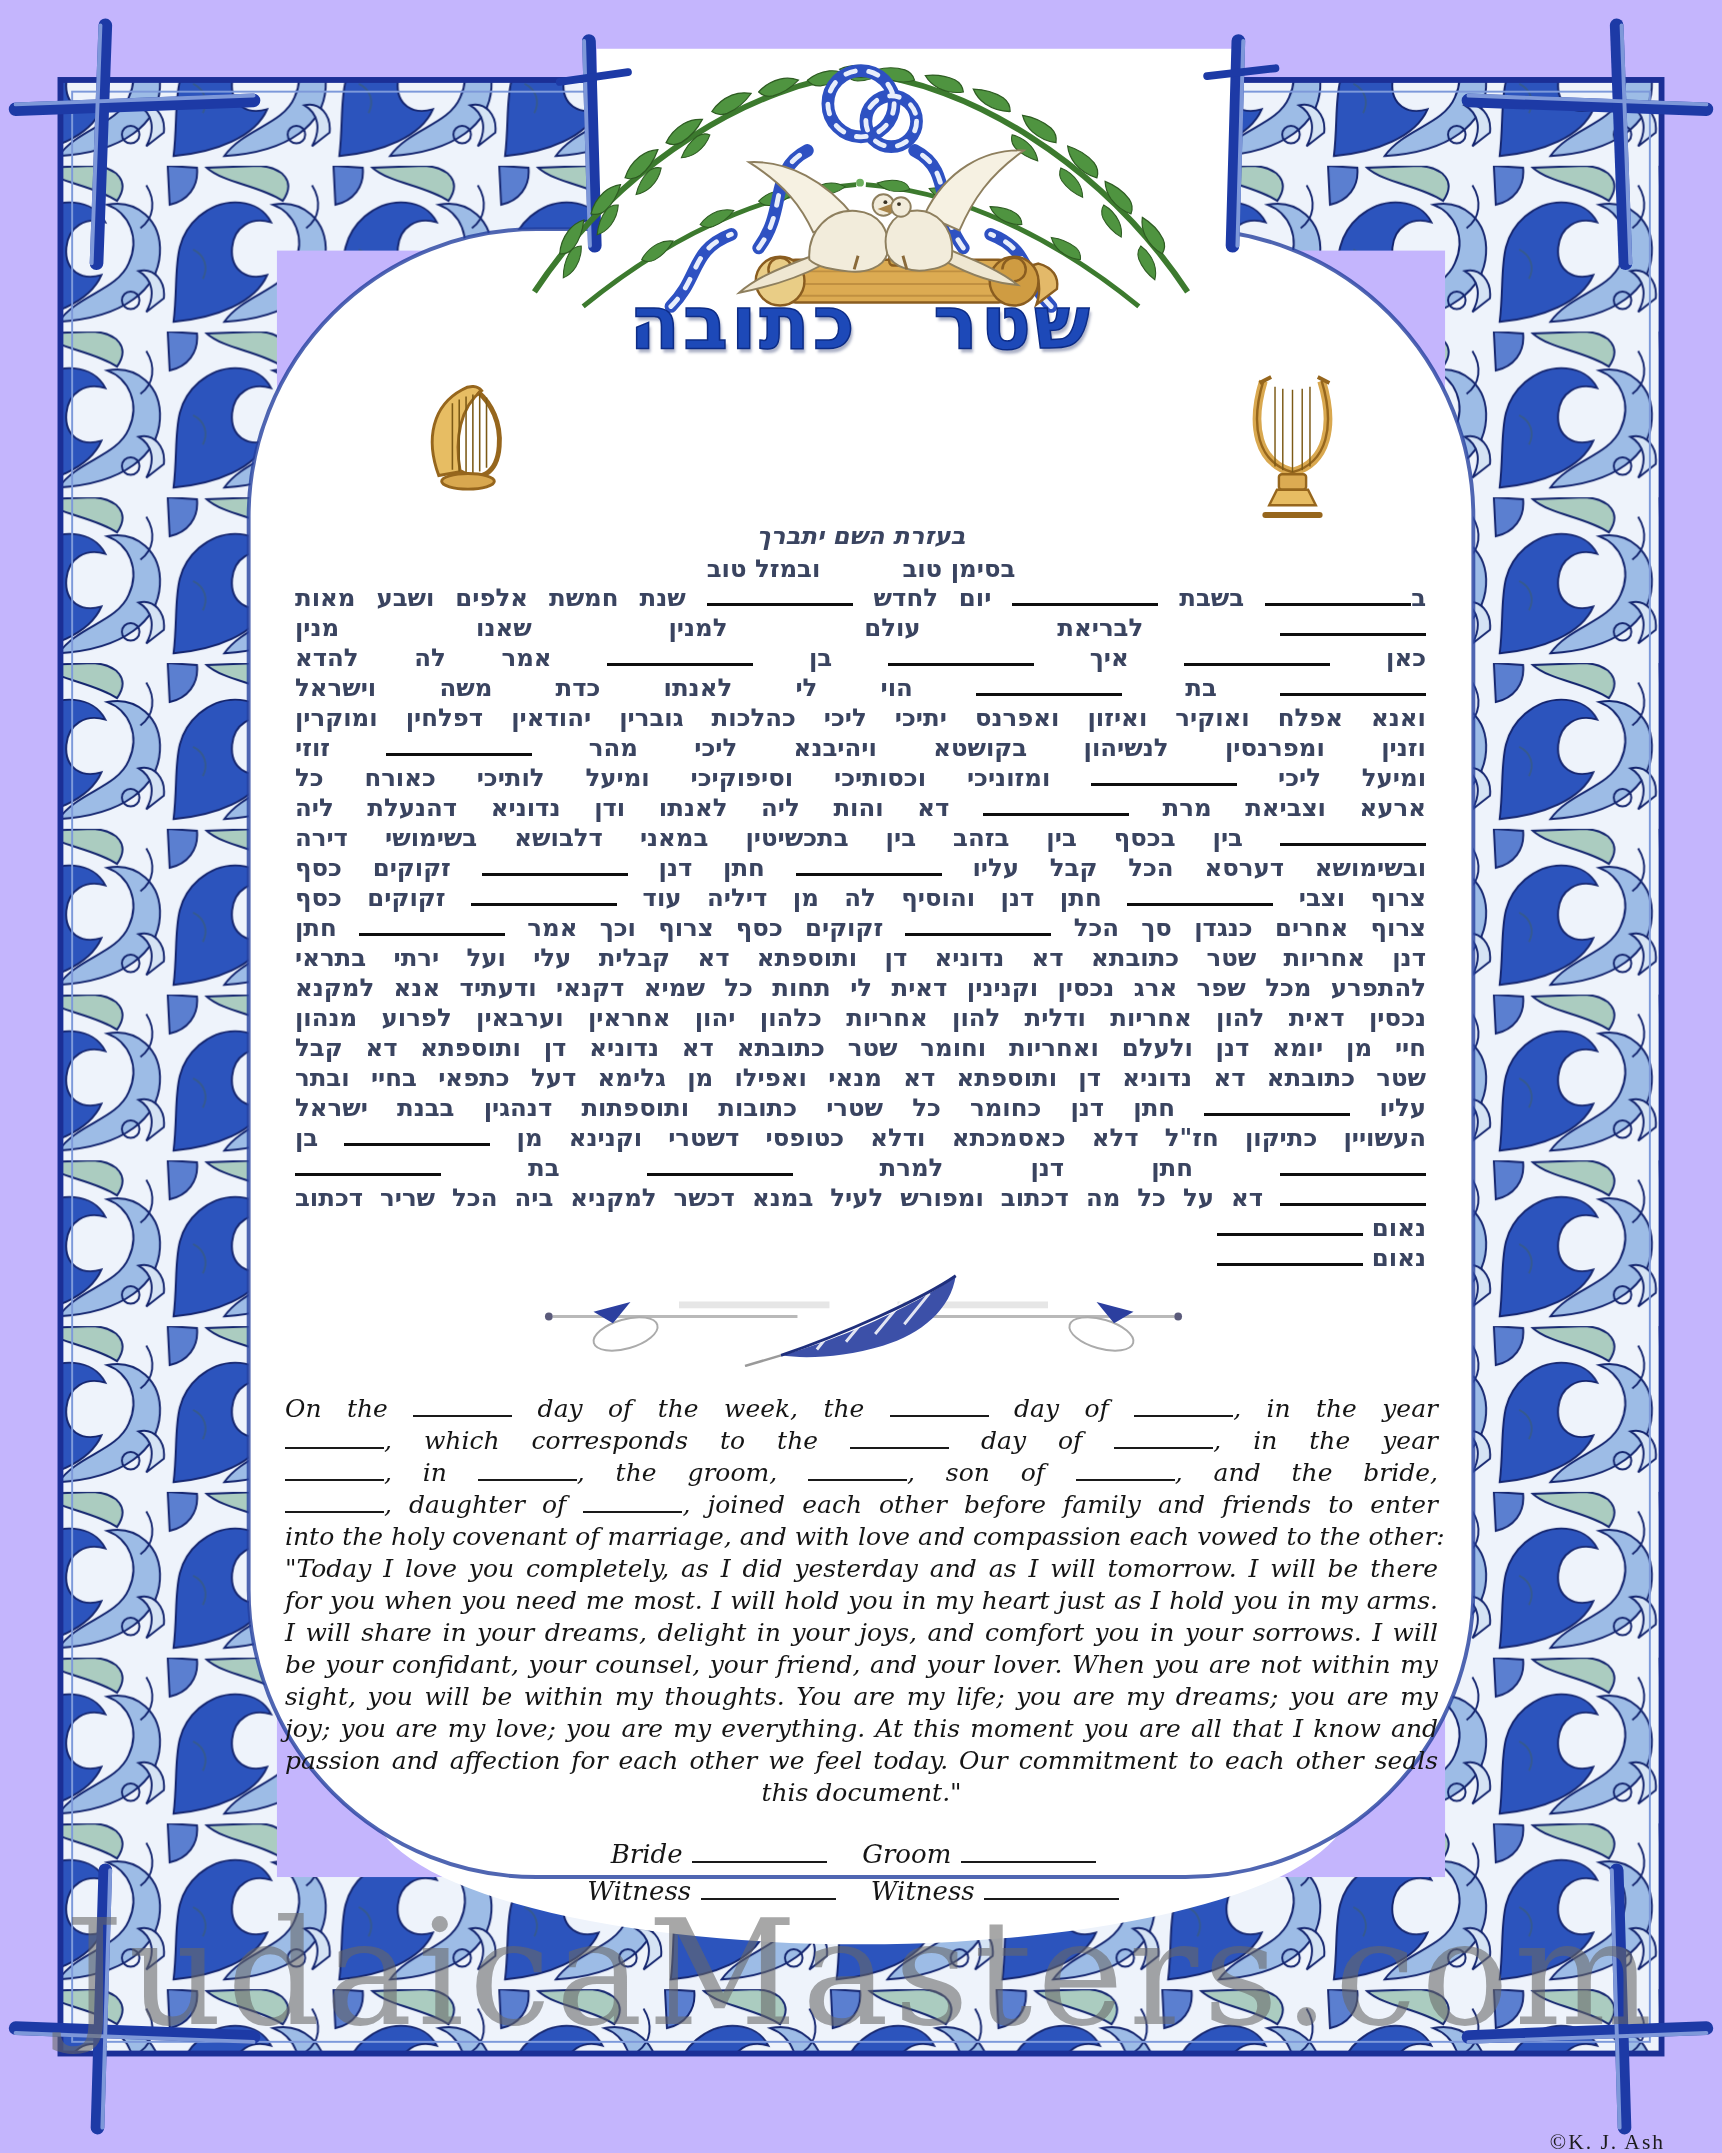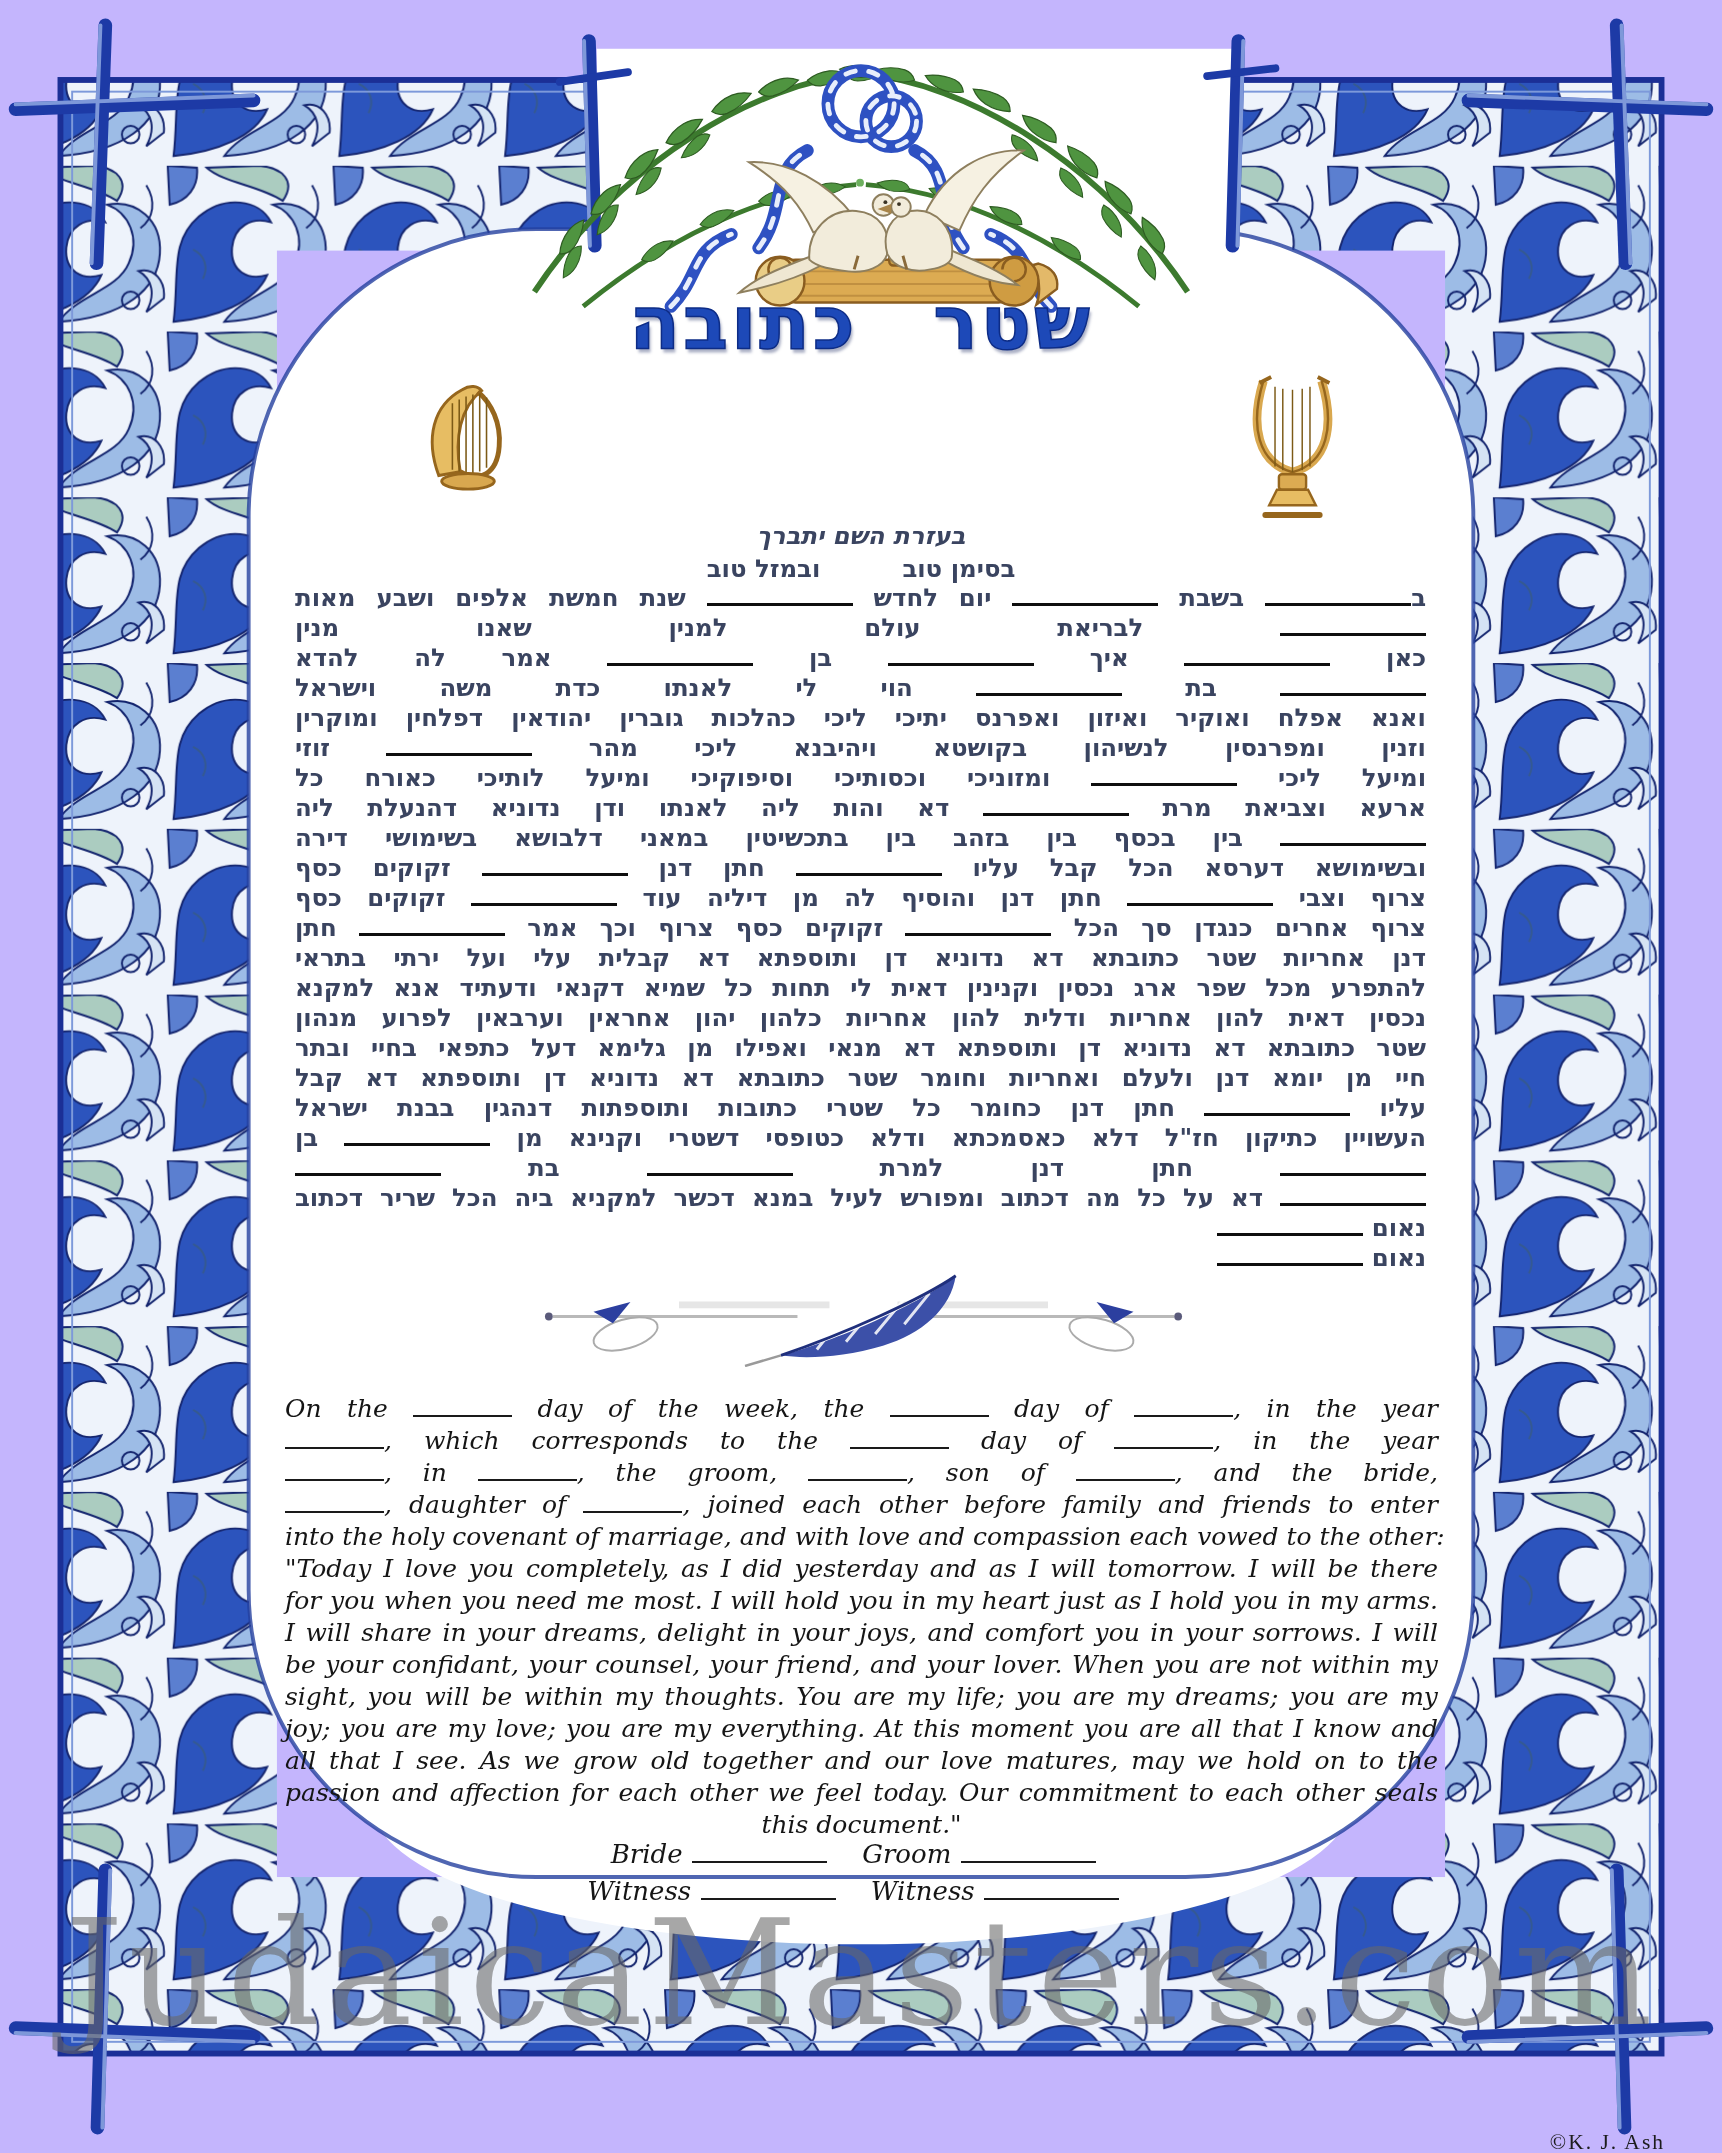--- a/index.html
+++ b/index.html
@@ -261,22 +261,22 @@
       <div class="heb-line"><span>וזנין ומפרנסין לנשיהון בקושטא ויהיבנא ליכי מהר </span><span class="blank hb"></span><span> זוזי</span></div>
       <div class="heb-line"><span>ומיעל ליכי </span><span class="blank hb"></span><span> ומזוניכי וכסותיכי וסיפוקיכי ומיעל לותיכי כאורח כל</span></div>
       <div class="heb-line"><span>ארעא וצביאת מרת </span><span class="blank hb"></span><span> דא והות ליה לאנתו ודן נדוניא דהנעלת ליה</span></div>
       <div class="heb-line"><span class="blank hb"></span><span> בין בכסף בין בזהב בין בתכשיטין במאני דלבושא בשימושי דירה</span></div>
       <div class="heb-line"><span>ובשימושא דערסא הכל קבל עליו </span><span class="blank hb"></span><span> חתן דנן </span><span class="blank hb"></span><span> זקוקים כסף</span></div>
       <div class="heb-line"><span>צרוף וצבי </span><span class="blank hb"></span><span> חתן דנן והוסיף לה מן דיליה עוד </span><span class="blank hb"></span><span> זקוקים כסף</span></div>
       <div class="heb-line"><span>צרוף אחרים כנגדן סך הכל </span><span class="blank hb"></span><span> זקוקים כסף צרוף וכך אמר </span><span class="blank hb"></span><span> חתן</span></div>
       <div class="heb-line"><span>דנן אחריות שטר כתובתא דא נדוניא דן ותוספתא דא קבלית עלי ועל ירתי בתראי</span></div>
       <div class="heb-line"><span>להתפרע מכל שפר ארג נכסין וקנינין דאית לי תחות כל שמיא דקנאי ודעתיד אנא למקנא</span></div>
       <div class="heb-line"><span>נכסין דאית להון אחריות ודלית להון אחריות כלהון יהון אחראין וערבאין לפרוע מנהון</span></div>
+      <div class="heb-line"><span>חיי מן יומא דנן ולעלם ואחריות וחומר שטר כתובתא דא נדוניא דן ותוספתא דא קבל</span></div>
       <div class="heb-line"><span>שטר כתובתא דא נדוניא דן ותוספתא דא מנאי ואפילו מן גלימא דעל כתפאי בחיי ובתר</span></div>
-      <div class="heb-line"><span>חיי מן יומא דנן ולעלם ואחריות וחומר שטר כתובתא דא נדוניא דן ותוספתא דא קבל</span></div>
       <div class="heb-line"><span>עליו </span><span class="blank hb"></span><span> חתן דנן כחומר כל שטרי כתובות ותוספתות דנהגין בבנת ישראל</span></div>
       <div class="heb-line"><span>העשויין כתיקון חז"ל דלא כאסמכתא ודלא כטופסי דשטרי וקנינא מן </span><span class="blank hb"></span><span> בן</span></div>
       <div class="heb-line"><span class="blank hb"></span><span> חתן דנן למרת </span><span class="blank hb"></span><span> בת </span><span class="blank hb"></span></div>
       <div class="heb-line"><span class="blank hb"></span><span> דא על כל מה דכתוב ומפורש לעיל במנא דכשר למקניא ביה הכל שריר דכתוב</span></div>
       <div class="heb-line align-end"><span>נאום </span><span class="blank hb"></span></div>
       <div class="heb-line align-end"><span>נאום </span><span class="blank hb"></span></div>
     </div>
 
   <svg id="divider-svg" class="abs" width="663" height="101" viewBox="0 0 680 104">
     <g>
@@ -302,21 +302,20 @@
       <div class="eng-line"><span class="blank eb"></span><span>, which corresponds to the </span><span class="blank eb"></span><span> day of </span><span class="blank eb"></span><span>, in the year</span></div>
       <div class="eng-line"><span class="blank eb"></span><span>, in </span><span class="blank eb"></span><span>, the groom, </span><span class="blank eb"></span><span>, son of </span><span class="blank eb"></span><span>, and the bride,</span></div>
       <div class="eng-line"><span class="blank eb"></span><span>, daughter of </span><span class="blank eb"></span><span>, joined each other before family and friends to enter</span></div>
       <div class="eng-line"><span>into the holy covenant of marriage, and with love and compassion each vowed to the other:</span></div>
       <div class="eng-line"><span>"Today I love you completely, as I did yesterday and as I will tomorrow. I will be there</span></div>
       <div class="eng-line"><span>for you when you need me most. I will hold you in my heart just as I hold you in my arms.</span></div>
       <div class="eng-line"><span>I will share in your dreams, delight in your joys, and comfort you in your sorrows. I will</span></div>
       <div class="eng-line"><span>be your confidant, your counsel, your friend, and your lover. When you are not within my</span></div>
       <div class="eng-line"><span>sight, you will be within my thoughts. You are my life; you are my dreams; you are my</span></div>
       <div class="eng-line"><span>joy; you are my love; you are my everything. At this moment you are all that I know and</span></div>
-      <div class="eng-line"><span>all that I see. As we grow old together and our love matures, may we hold on to the</span></div>
       <div class="eng-line"><span>passion and affection for each other we feel today. Our commitment to each other seals</span></div>
       <div class="eng-line align-center"><span>this document."</span></div>
     </div>
 
   <div id="sig1" class="abs sig-row"><span class="sig-label">Bride</span><span class="blank eb sigb"></span><span class="sig-label">Groom</span><span class="blank eb sigb"></span></div>
   <div id="sig2" class="abs sig-row"><span class="sig-label">Witness</span><span class="blank eb sigb"></span><span class="sig-label">Witness</span><span class="blank eb sigb"></span></div>
 
   <div id="watermark" class="abs">JudaicaMasters.com</div>
 
   <div id="copyright" class="abs">©K. J. Ash</div>

